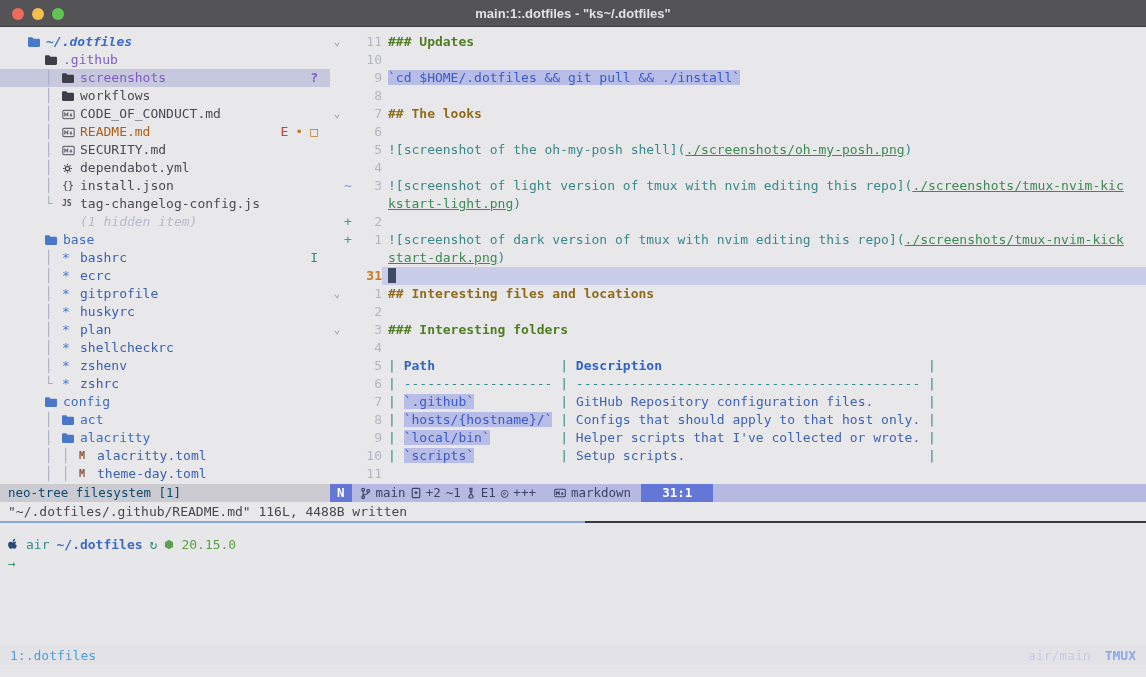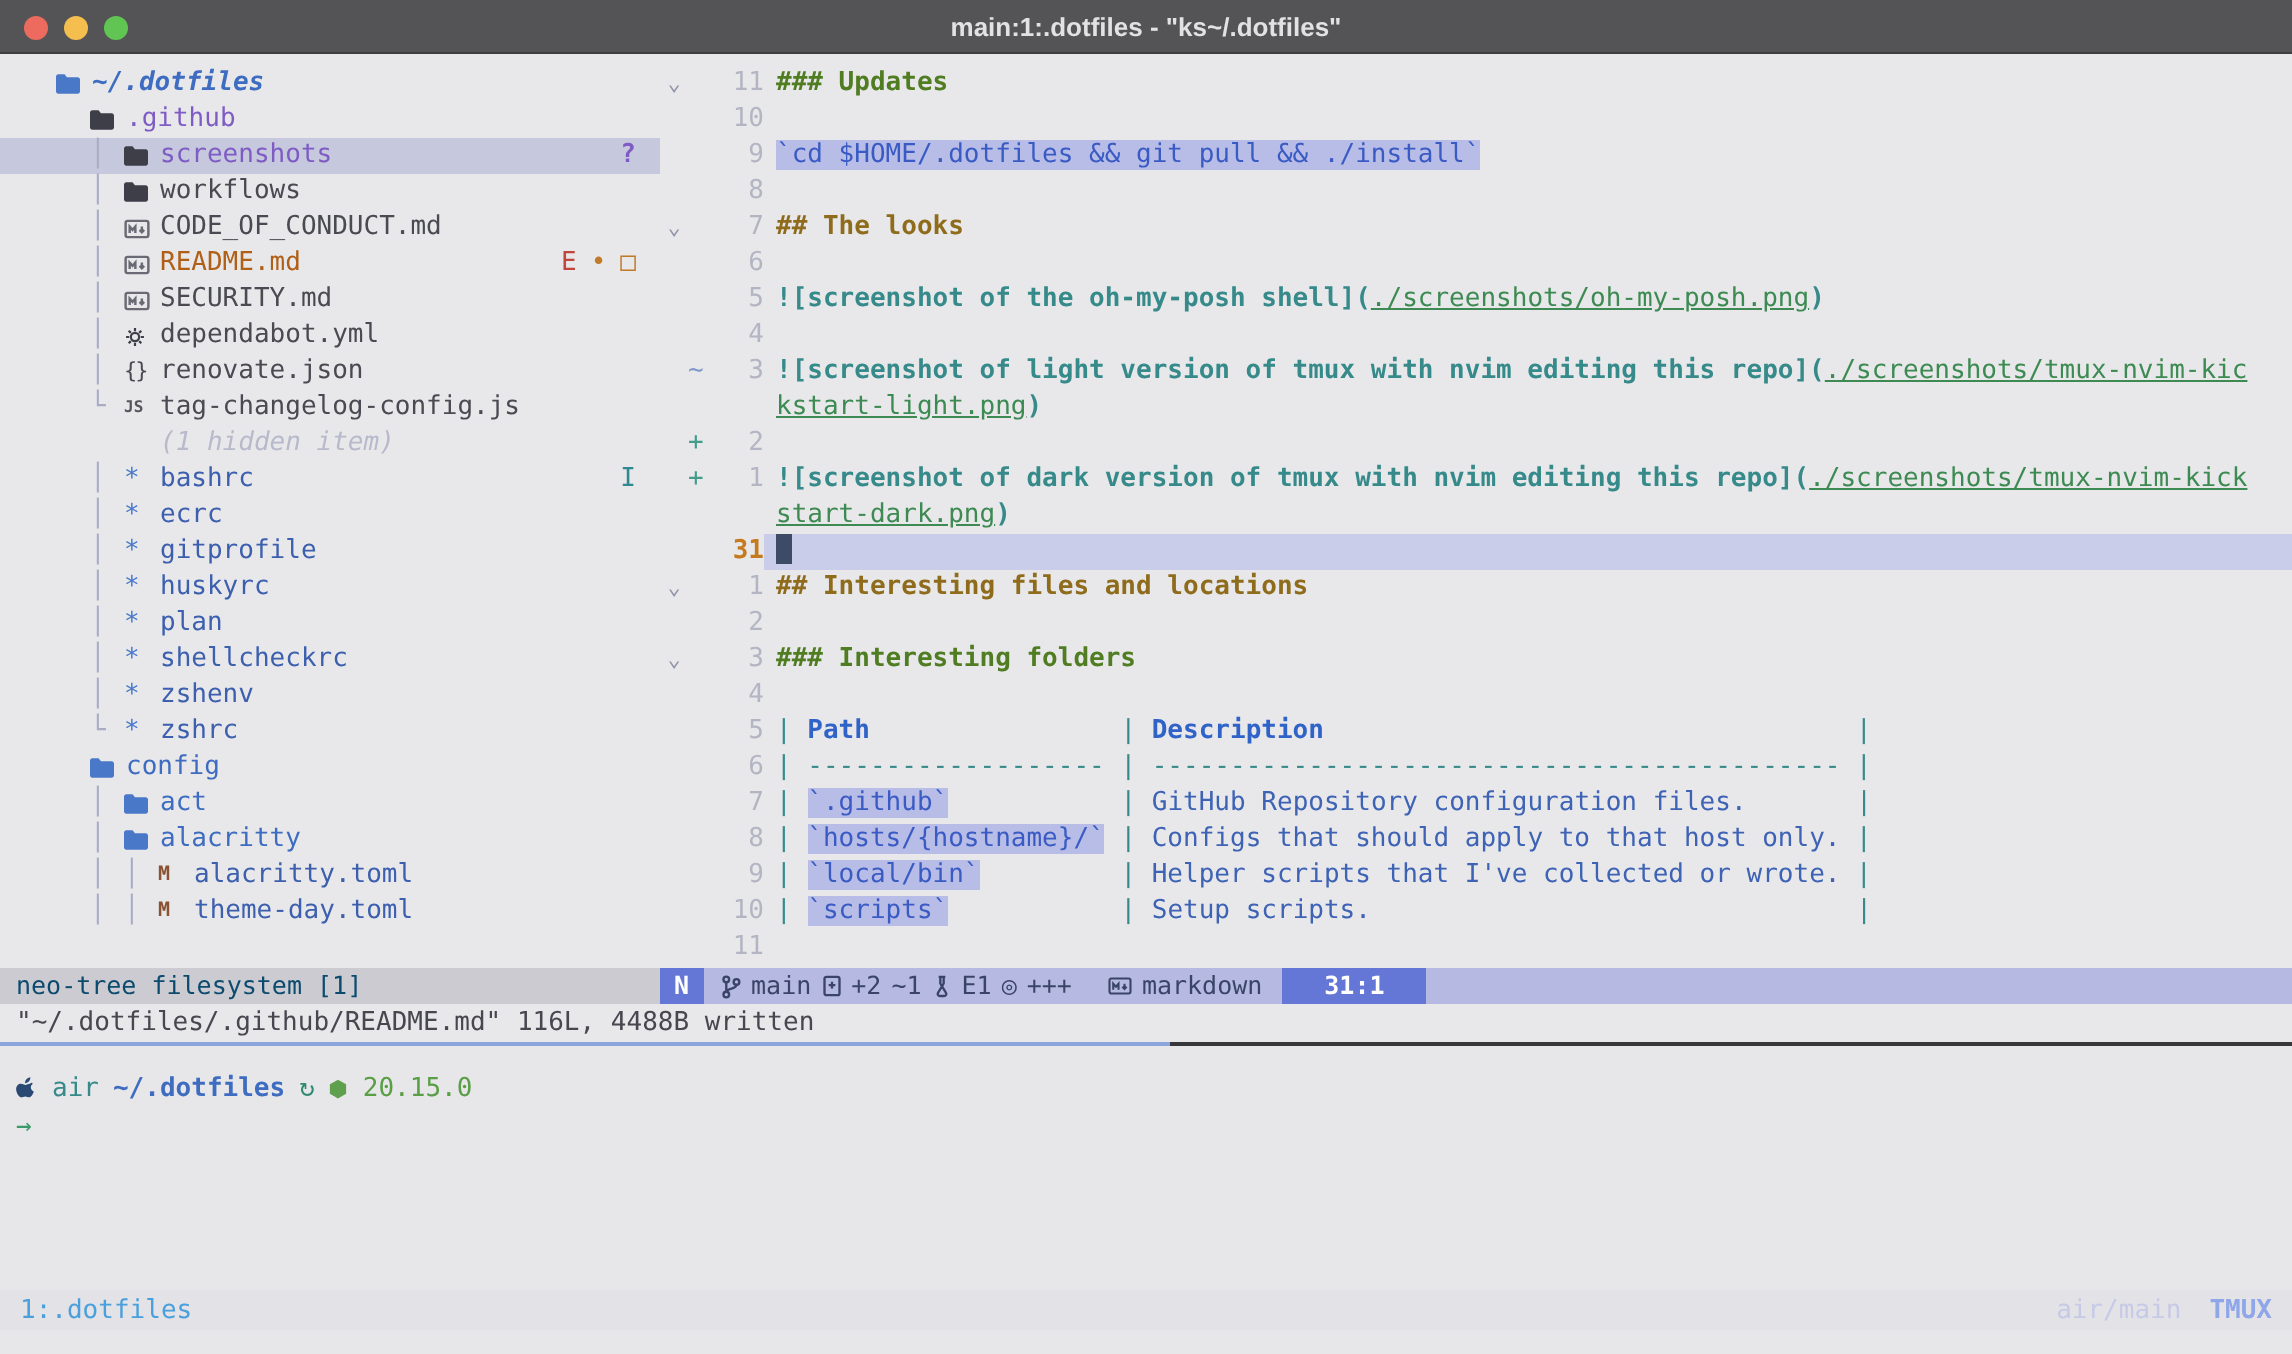--- a/index.html
+++ b/index.html
@@ -53,21 +53,21 @@
   .sign { width:12px; flex:0 0 12px; color:#7e96c8; }
   .sign.add{ color:#3f9d8a; }
   .lnum { width:26px; flex:0 0 26px; text-align:right; color:#b3b5c2; }
   .lnum.curn { color:#c67a1e; font-weight:bold; }
   .lcontent { flex:1; padding-left:6px; }
   .eline.cur .lcontent { background:#c9cde9; }
   .cursor { display:inline-block; width:8px; height:15px; background:#3e4b66; vertical-align:middle; margin-top:-2px;}
   .sg-h3 { color:#507d21; font-weight:bold; }
   .sg-h2 { color:#8f6c1c; font-weight:bold; }
   .sg-code { color:#3b5bc4; background:#b7bde6; }
-  .sg-md { color:#368a8a;font-weight:bold; }
+  .sg-md { color:#368a8a; }
   .sg-link { color:#3d8a52; text-decoration:underline; }
   .sg-pipe { color:#368a8a; }
   .sg-dash { color:#368a8a; }
   .sg-th { color:#2f63c8; font-weight:bold; }
   .sg-d { color:#3e63b5; }
   .sg-sp { color:#4a4a52; }
 
   
   .statusrow { flex:0 0 18px; display:flex; font-size:12.5px; line-height:18px; }
   .st-neotree { width:330px; flex:0 0 330px; background:#cbcbd1; color:#0c4a6e; padding-left:8px; white-space:pre; }
@@ -146,23 +146,26 @@
                 <rect x="1" y="1.5" width="14" height="10" rx="1.3"></rect>
                 <path d="M3.5 9V5l1.8 2L7 5v4M11 5v3.2M9.6 7l1.4 1.5L12.4 7"></path>
               </g>
             </svg></span><span class="tlabel plain">SECURITY.md</span><span class="tspace"></span></div>
         <div class="trow"><span class="cell"></span><span class="cell">│</span><span class="ticon ic-dark"><svg width="11" height="11" viewBox="0 0 16 16">
               <g fill="none" stroke="currentColor" stroke-width="1.6">
                 <circle cx="8" cy="8" r="3"></circle>
                 <path d="M8 1.5v2.3M8 12.2v2.3M1.5 8h2.3M12.2 8h2.3M3.4 3.4l1.6 1.6M11 11l1.6 1.6M12.6 3.4L11 5M5 11l-1.6 1.6"></path>
               </g>
             </svg></span><span class="tlabel plain">dependabot.yml</span><span class="tspace"></span></div>
-        <div class="trow"><span class="cell"></span><span class="cell">│</span><span class="ticon ic-braces">{}</span><span class="tlabel plain">renovate.json</span><span class="tspace"></span></div>
+        <div class="trow"><span class="cell"></span><span class="cell">│</span><span class="ticon ic-braces">{}</span><span class="tlabel plain">install.json</span><span class="tspace"></span></div>
         <div class="trow"><span class="cell"></span><span class="cell">└</span><span class="ticon ic-js">JS</span><span class="tlabel plain">tag-changelog-config.js</span><span class="tspace"></span></div>
         <div class="trow"><span class="cell"></span><span class="cell"></span><span class="ticon "></span><span class="tlabel hidden">(1 hidden item)</span><span class="tspace"></span></div>
+        <div class="trow"><span class="cell"></span><span class="ticon ic-blue"><svg width="12" height="10" viewBox="0 0 16 13">
+              <path d="M0 1.5C0 .7.7 0 1.5 0h4.2L7.3 2h7.2c.8 0 1.5.7 1.5 1.5v8c0 .8-.7 1.5-1.5 1.5h-13C.7 13 0 12.3 0 11.5z" fill="currentColor"></path>
+            </svg></span><span class="tlabel blue">base</span><span class="tspace"></span></div>
         <div class="trow"><span class="cell"></span><span class="cell">│</span><span class="ticon ic-star">*</span><span class="tlabel navy">bashrc</span><span class="tspace"></span><span class="badge b-i">I</span></div>
         <div class="trow"><span class="cell"></span><span class="cell">│</span><span class="ticon ic-star">*</span><span class="tlabel navy">ecrc</span><span class="tspace"></span></div>
         <div class="trow"><span class="cell"></span><span class="cell">│</span><span class="ticon ic-star">*</span><span class="tlabel navy">gitprofile</span><span class="tspace"></span></div>
         <div class="trow"><span class="cell"></span><span class="cell">│</span><span class="ticon ic-star">*</span><span class="tlabel navy">huskyrc</span><span class="tspace"></span></div>
         <div class="trow"><span class="cell"></span><span class="cell">│</span><span class="ticon ic-star">*</span><span class="tlabel navy">plan</span><span class="tspace"></span></div>
         <div class="trow"><span class="cell"></span><span class="cell">│</span><span class="ticon ic-star">*</span><span class="tlabel navy">shellcheckrc</span><span class="tspace"></span></div>
         <div class="trow"><span class="cell"></span><span class="cell">│</span><span class="ticon ic-star">*</span><span class="tlabel navy">zshenv</span><span class="tspace"></span></div>
         <div class="trow"><span class="cell"></span><span class="cell">└</span><span class="ticon ic-star">*</span><span class="tlabel navy">zshrc</span><span class="tspace"></span></div>
         <div class="trow"><span class="cell"></span><span class="ticon ic-blue"><svg width="12" height="10" viewBox="0 0 16 13">
               <path d="M0 1.5C0 .7.7 0 1.5 0h4.2L7.3 2h7.2c.8 0 1.5.7 1.5 1.5v8c0 .8-.7 1.5-1.5 1.5h-13C.7 13 0 12.3 0 11.5z" fill="currentColor"></path>

